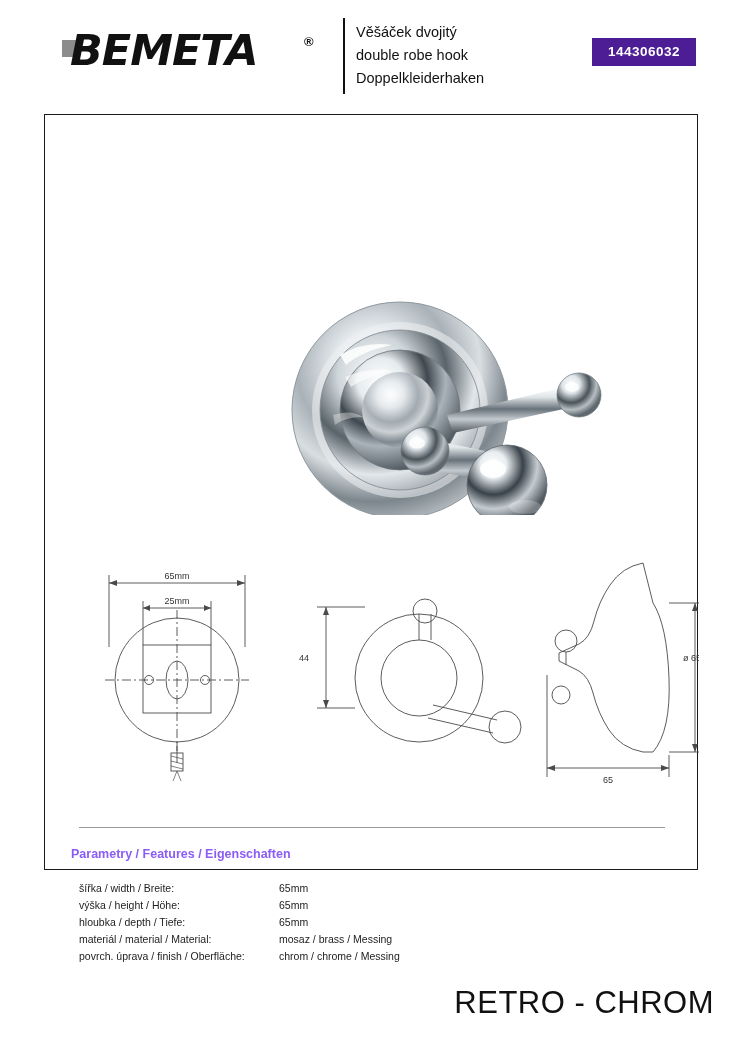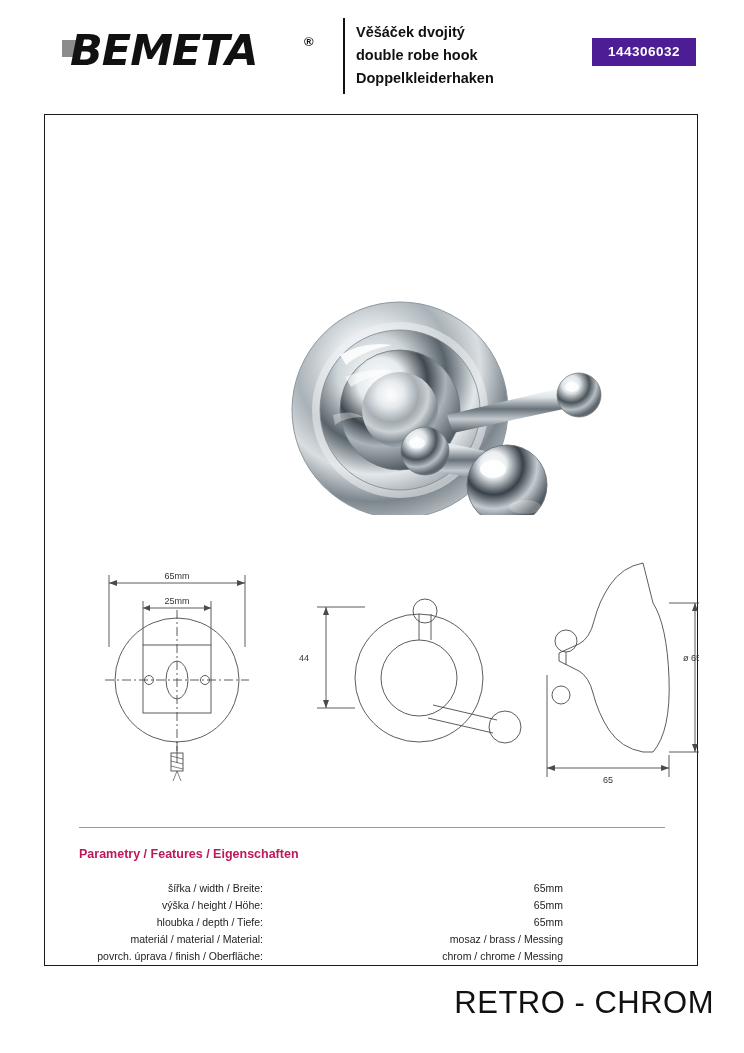--- a/index.html
+++ b/index.html
@@ -65,21 +65,21 @@
     top: 0px;
     width: 2px;
     height: 76px;
     background: #111;
   }
   .title-block {
     position: absolute;
     left: 300px;
     top: 3px;
     font-size: 14.5px;
-    font-weight: bold;
+    font-weight: normal;
     line-height: 23px;
     color: #111;
   }
   .code-badge {
     position: absolute;
     right: 0px;
     top: 20px;
     background: #4c1d95;
     color: #fff;
     font-size: 13.5px;
@@ -87,21 +87,21 @@
     padding: 6px 16px 7px 16px;
     letter-spacing: 0.5px;
   }
 
   
   .frame {
     position: absolute;
     left: 44px;
     top: 114px;
     width: 654px;
-    height: 852px;
+    height: 756px;
     border: 1px solid #1a1a1a;
     box-sizing: border-box;
   }
 
   
   .photo-area {
     position: absolute;
     left: 0;
     top: 0;
     width: 654px;
@@ -121,35 +121,34 @@
   .spec-rule {
     position: absolute;
     left: 34px;
     top: 712px;
     width: 586px;
     height: 1px;
     background: #9a9a9a;
   }
   .spec-title {
     position: absolute;
-    left: 34px;
+    left: 26px;
     top: 732px;
     font-size: 12.5px;
     font-weight: bold;
-    color: #be185d;
+    color: #8b5cf6;
   }
   .spec-table {
     position: absolute;
-    left: 18px;
+    left: 34px;
     top: 764px;
     width: 500px;
     font-size: 10.5px;
     color: #222;
     border-collapse: collapse;
-    text-align: right;
   }
   .spec-table td {
     padding: 1.5px 0;
     vertical-align: top;
     line-height: 14px;
   }
   .spec-table td.k { width: 200px; }
   .spec-table td.v { width: 300px; }
 
   

